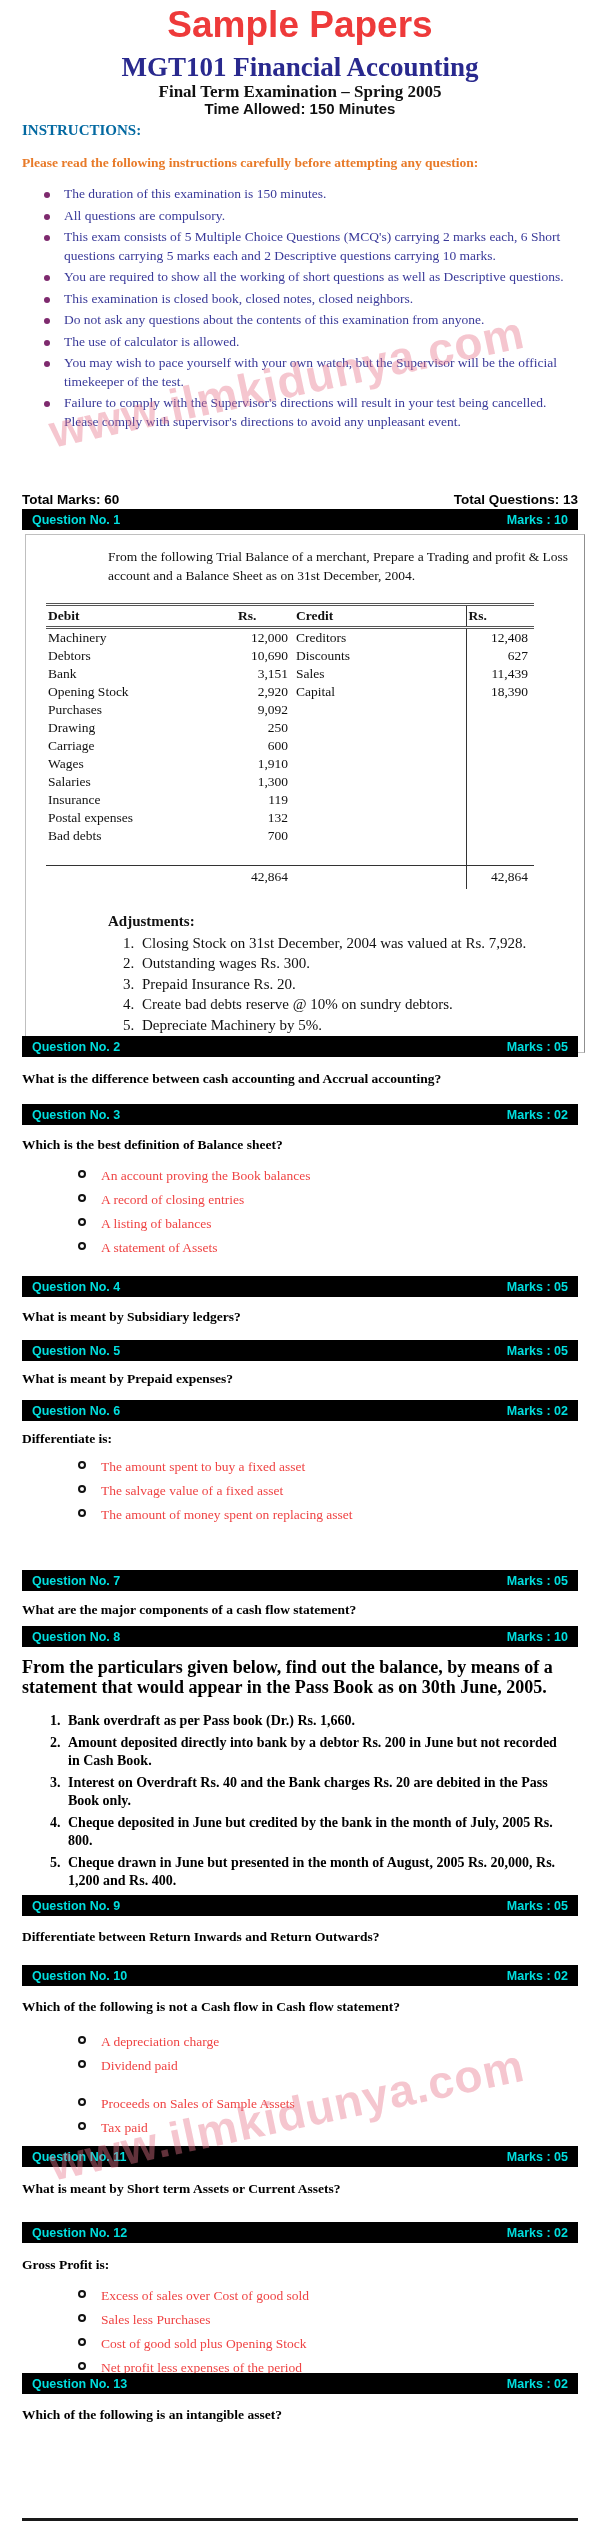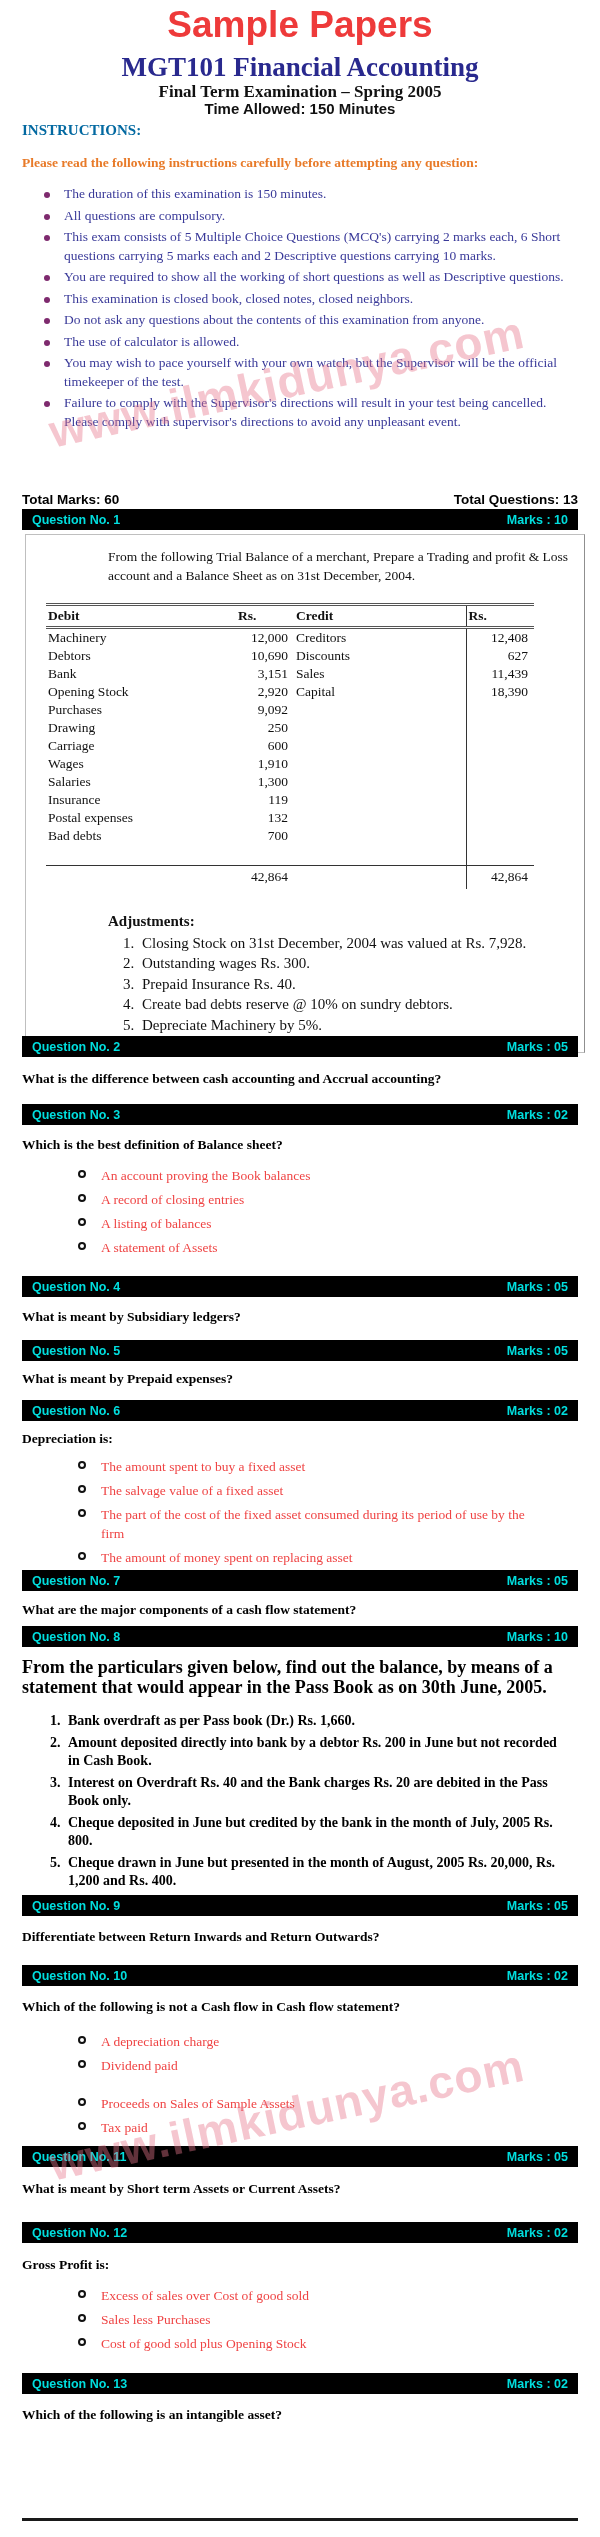--- a/index.html
+++ b/index.html
@@ -238,21 +238,21 @@
           <td></td>
             <td class="num vline">42,864</td>
         </tr>
       </tbody>
     </table>
     <div class="adjustments">
       <div class="adj-head">Adjustments:</div>
       <ol>
         <li>Closing Stock on 31st December, 2004 was valued at Rs. 7,928.</li>
         <li>Outstanding wages Rs. 300.</li>
-        <li>Prepaid Insurance Rs. 40.</li>
+        <li>Prepaid Insurance Rs. 20.</li>
         <li>Create bad debts reserve @ 10% on sundry debtors.</li>
         <li>Depreciate Machinery by 5%.</li>
       </ol>
     </div>
   </div>
 
   <div class="abs qbar" style="top:1036px">
     <span>Question No. 2</span>
     <span>Marks : 05</span>
   </div>
@@ -291,33 +291,29 @@
   <div class="abs qbar" style="top:1340px">
     <span>Question No. 5</span>
     <span>Marks : 05</span>
   </div>
   <div class="abs qtext" style="top:1370px">What is meant by Prepaid expenses?</div>
 
   <div class="abs qbar" style="top:1400px">
     <span>Question No. 6</span>
     <span>Marks : 02</span>
   </div>
-  <div class="abs qtext" style="top:1430px">Depreciation is:</div>
+  <div class="abs qtext" style="top:1430px">Differentiate is:</div>
   <div class="abs options" style="top:1457px">
     <div class="opt">
         <span class="radio"></span>
         <span>The amount spent to buy a fixed asset</span>
       </div>
     <div class="opt">
         <span class="radio"></span>
         <span>The salvage value of a fixed asset</span>
-      </div>
-    <div class="opt">
-        <span class="radio"></span>
-        <span>The part of the cost of the fixed asset consumed during its period of use by the firm</span>
       </div>
     <div class="opt">
         <span class="radio"></span>
         <span>The amount of money spent on replacing asset</span>
       </div>
   </div>
 
   <div class="abs qbar" style="top:1570px">
     <span>Question No. 7</span>
     <span>Marks : 05</span>
@@ -388,20 +384,24 @@
         <span>Excess of sales over Cost of good sold</span>
       </div>
     <div class="opt">
         <span class="radio"></span>
         <span>Sales less Purchases</span>
       </div>
     <div class="opt">
         <span class="radio"></span>
         <span>Cost of good sold plus Opening Stock</span>
       </div>
+    <div class="opt">
+        <span class="radio"></span>
+        <span>Net profit less expenses of the period</span>
+      </div>
   </div>
 
   <div class="abs qbar" style="top:2373px">
     <span>Question No. 13</span>
     <span>Marks : 02</span>
   </div>
   <div class="abs qtext" style="top:2406px">Which of the following is an intangible asset?</div>
 
   <div class="abs footer-rule"></div>
 

